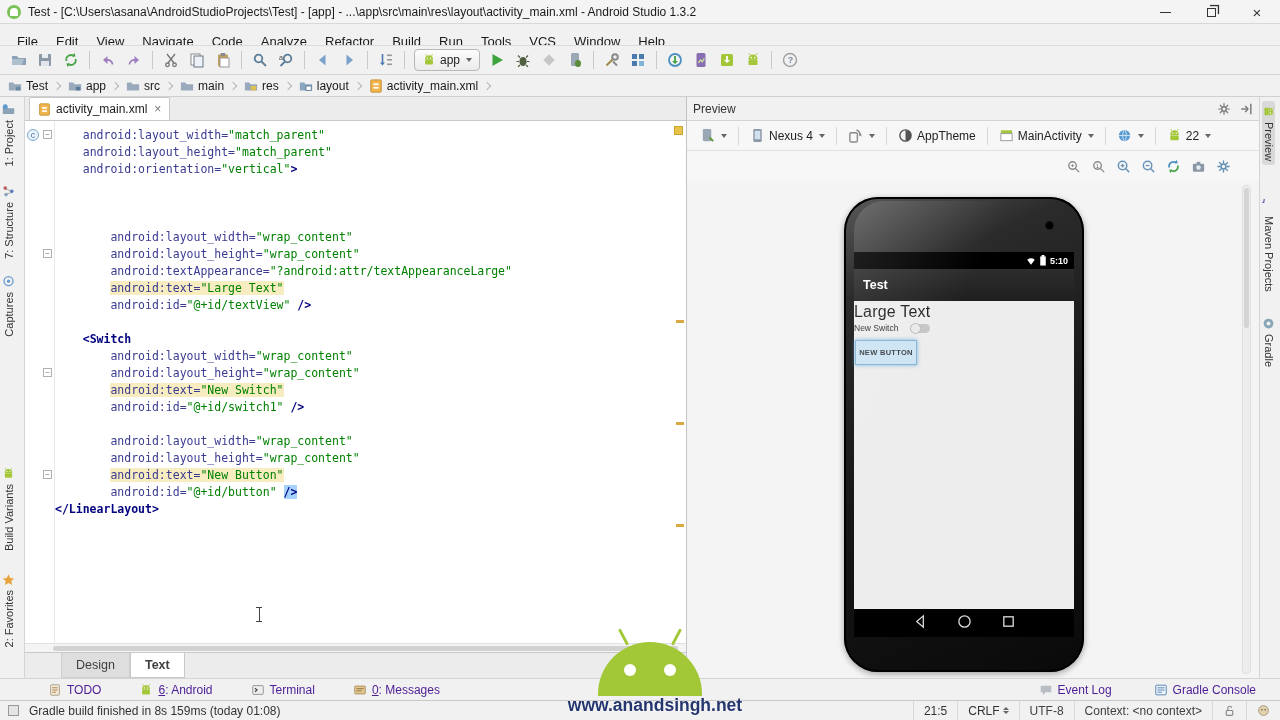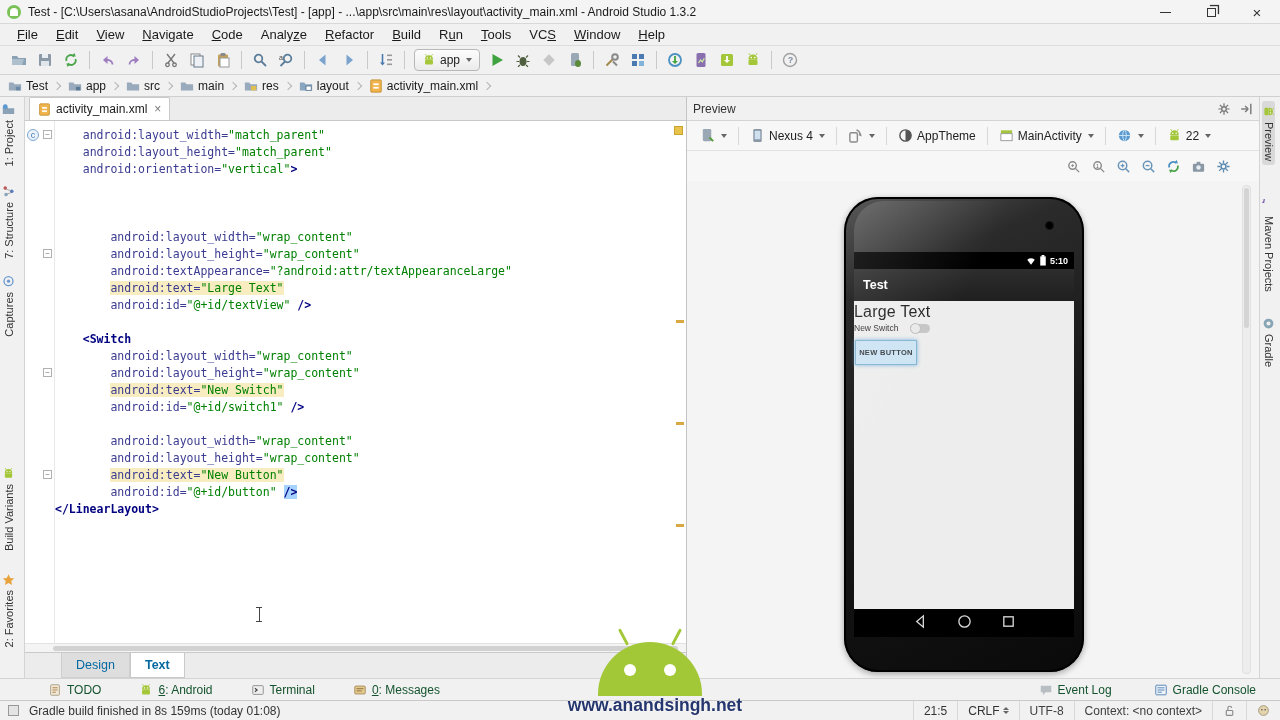--- a/index.html
+++ b/index.html
@@ -10,21 +10,21 @@
   
   #title-bar { position:absolute; left:0; top:0; width:1280px; height:24px; background:#f4f4f4; border-bottom:1px solid #d8d8d8; display:flex; align-items:center; padding-left:6px; }
   #title-text { font-size:12px; color:#1a1a1a; margin-left:6px; white-space:nowrap; }
   #win-controls { position:absolute; right:0; top:0; height:24px; display:flex; }
   .winbtn { width:46px; height:24px; display:flex; align-items:center; justify-content:center; color:#333; font-size:14px; }
   .wb-min i { display:block; width:11px; border-bottom:1.5px solid #333; }
   .wb-rest i { display:block; width:9px; height:9px; border:1.2px solid #333; box-shadow:2px -2px 0 -0.2px #f4f4f4, 3px -3px 0 0.1px #333; }
   .wb-close { font-size:15px; }
 
   
-  #menu-bar { position:absolute; left:0; top:24px; width:1280px; height:21px; background:#f1f1f1; display:flex; align-items:center; padding-left:8px; }
+  #menu-bar { position:absolute; left:0; top:31px; width:1280px; height:21px; background:#f1f1f1; display:flex; align-items:center; padding-left:8px; }
   .menu-item { font-size:13px; color:#1a1a1a; padding:2px 9px; cursor:default; }
   .menu-item u { text-decoration:underline; }
 
   
   #toolbar { position:absolute; left:0; top:45px; width:1280px; height:30px; background:#f1f1f1; border-top:1px solid #dcdcdc; border-bottom:1px solid #d4d4d4; display:flex; align-items:center; padding-left:6px; }
   .tb-btn { width:26px; height:24px; display:flex; align-items:center; justify-content:center; border-radius:3px; }
   .tb-sep { width:1px; height:18px; background:#c9c9c9; margin:0 5px; }
   #run-config { display:flex; align-items:center; gap:4px; border:1px solid #b8b8b8; border-radius:4px; background:linear-gradient(#fdfdfd,#ebebeb); height:22px; padding:0 7px; margin:0 4px; font-size:12px; color:#222; }
   .dd-arrow { width:0; height:0; border-left:3.5px solid transparent; border-right:3.5px solid transparent; border-top:4px solid #666; margin-left:2px; }
 
@@ -71,21 +71,21 @@
   .scroll-mark { position:absolute; right:2px; width:8px; height:3px; background:#d9a842; }
   #ibeam { position:absolute; left:230px; top:486px; width:8px; height:15px; color:#333; }
   #ibeam::before { content:""; position:absolute; left:3.5px; top:1px; bottom:1px; width:1px; background:#444; }
   #ibeam::after { content:""; position:absolute; left:1px; right:1px; top:0; border-top:1px solid #444; }
   #ibeam i { position:absolute; left:1px; right:1px; bottom:0; border-bottom:1px solid #444; }
 
   #h-scroll { height:9px; background:#f4f4f4; border-top:1px solid #e2e2e2; position:relative; flex:none; }
   #h-thumb { position:absolute; left:28px; right:8px; top:2px; height:5px; background:#d2d2d2; border-radius:3px; }
 
   #bottom-tabs { height:26px; background:#ececec; border-top:1px solid #c9c9c9; display:flex; align-items:stretch; padding-left:36px; flex:none; }
-  .btab { display:flex; align-items:center; padding:0 14px; font-size:12.5px; color:#0369a1; border:1px solid transparent; }
+  .btab { display:flex; align-items:center; padding:0 14px; font-size:12.5px; color:#404040; border:1px solid transparent; }
   .btab.active { background:#fff; border-color:#c9c9c9; border-top:none; font-weight:bold; }
   .btab.inactive { background:#dedede; border-color:#cfcfcf; border-top:none; }
 
   
   #preview-panel { width:572px; flex:none; display:flex; flex-direction:column; background:#f4f4f4; }
   #preview-header { height:24px; background:#f1f1f1; border-bottom:1px solid #d4d4d4; display:flex; align-items:center; padding:0 6px; flex:none; }
   #preview-title { font-size:12px; color:#333; }
   #preview-header .right { margin-left:auto; display:flex; align-items:center; gap:8px; }
   #preview-toolbar { height:30px; background:#f7f7f7; border-bottom:1px solid #e2e2e2; display:flex; align-items:center; padding-left:8px; gap:2px; flex:none; }
   .pt-item { display:flex; align-items:center; gap:4px; font-size:12px; color:#222; padding:3px 5px; border-radius:3px; }
@@ -110,21 +110,21 @@
   #switch-label { font-size:8.5px; color:#333; }
   #switch-widget { width:20px; height:9px; border-radius:5px; background:#c6c6c6; margin-left:12px; position:relative; }
   #switch-thumb { position:absolute; left:0px; top:-1px; width:11px; height:11px; border-radius:50%; background:#e9e9e9; border:1px solid #bbb; }
   #new-button { margin:7px 0 0 1px; width:62px; height:25px; background:#cde4f4; border:1px solid #84b6d4; box-shadow:0 0 4px rgba(90,160,215,.8); display:flex; align-items:center; justify-content:center; }
   #new-button span { font-size:7.5px; font-weight:bold; color:#3c4146; letter-spacing:.3px; }
   #nav-bar { height:28px; background:#000; display:flex; align-items:center; justify-content:center; gap:29px; flex:none; }
   #nav-bar svg { width:15px; height:15px; }
 
   
   #toolwin-bar { position:absolute; left:0; top:678px; width:1280px; height:22px; background:#f1f1f1; border-top:1px solid #d4d4d4; display:flex; align-items:center; }
-  .tw-item { display:flex; align-items:center; gap:5px; font-size:12px; color:#14532d; padding:0 10px; }
+  .tw-item { display:flex; align-items:center; gap:5px; font-size:12px; color:#4c1d95; padding:0 10px; }
   .tw-item u { text-decoration:underline; }
   #tw-left { display:flex; margin-left:38px; gap:18px; }
   #tw-right { display:flex; margin-left:auto; margin-right:14px; gap:22px; }
 
   
   #status-bar { position:absolute; left:0; top:700px; width:1280px; height:20px; background:#f1f1f1; border-top:1px solid #c9c9c9; display:flex; align-items:center; font-size:12px; color:#333; }
   #sb-square { width:11px; height:11px; border:1px solid #999; background:#e4e4e4; margin:0 10px 0 8px; }
   #sb-right { margin-left:auto; display:flex; align-items:center; height:100%; }
   .sb-seg { padding:0 10px; border-left:1px solid #d8d8d8; height:100%; display:flex; align-items:center; gap:3px; white-space:nowrap; }
   .sb-dim { color:#404040; }

